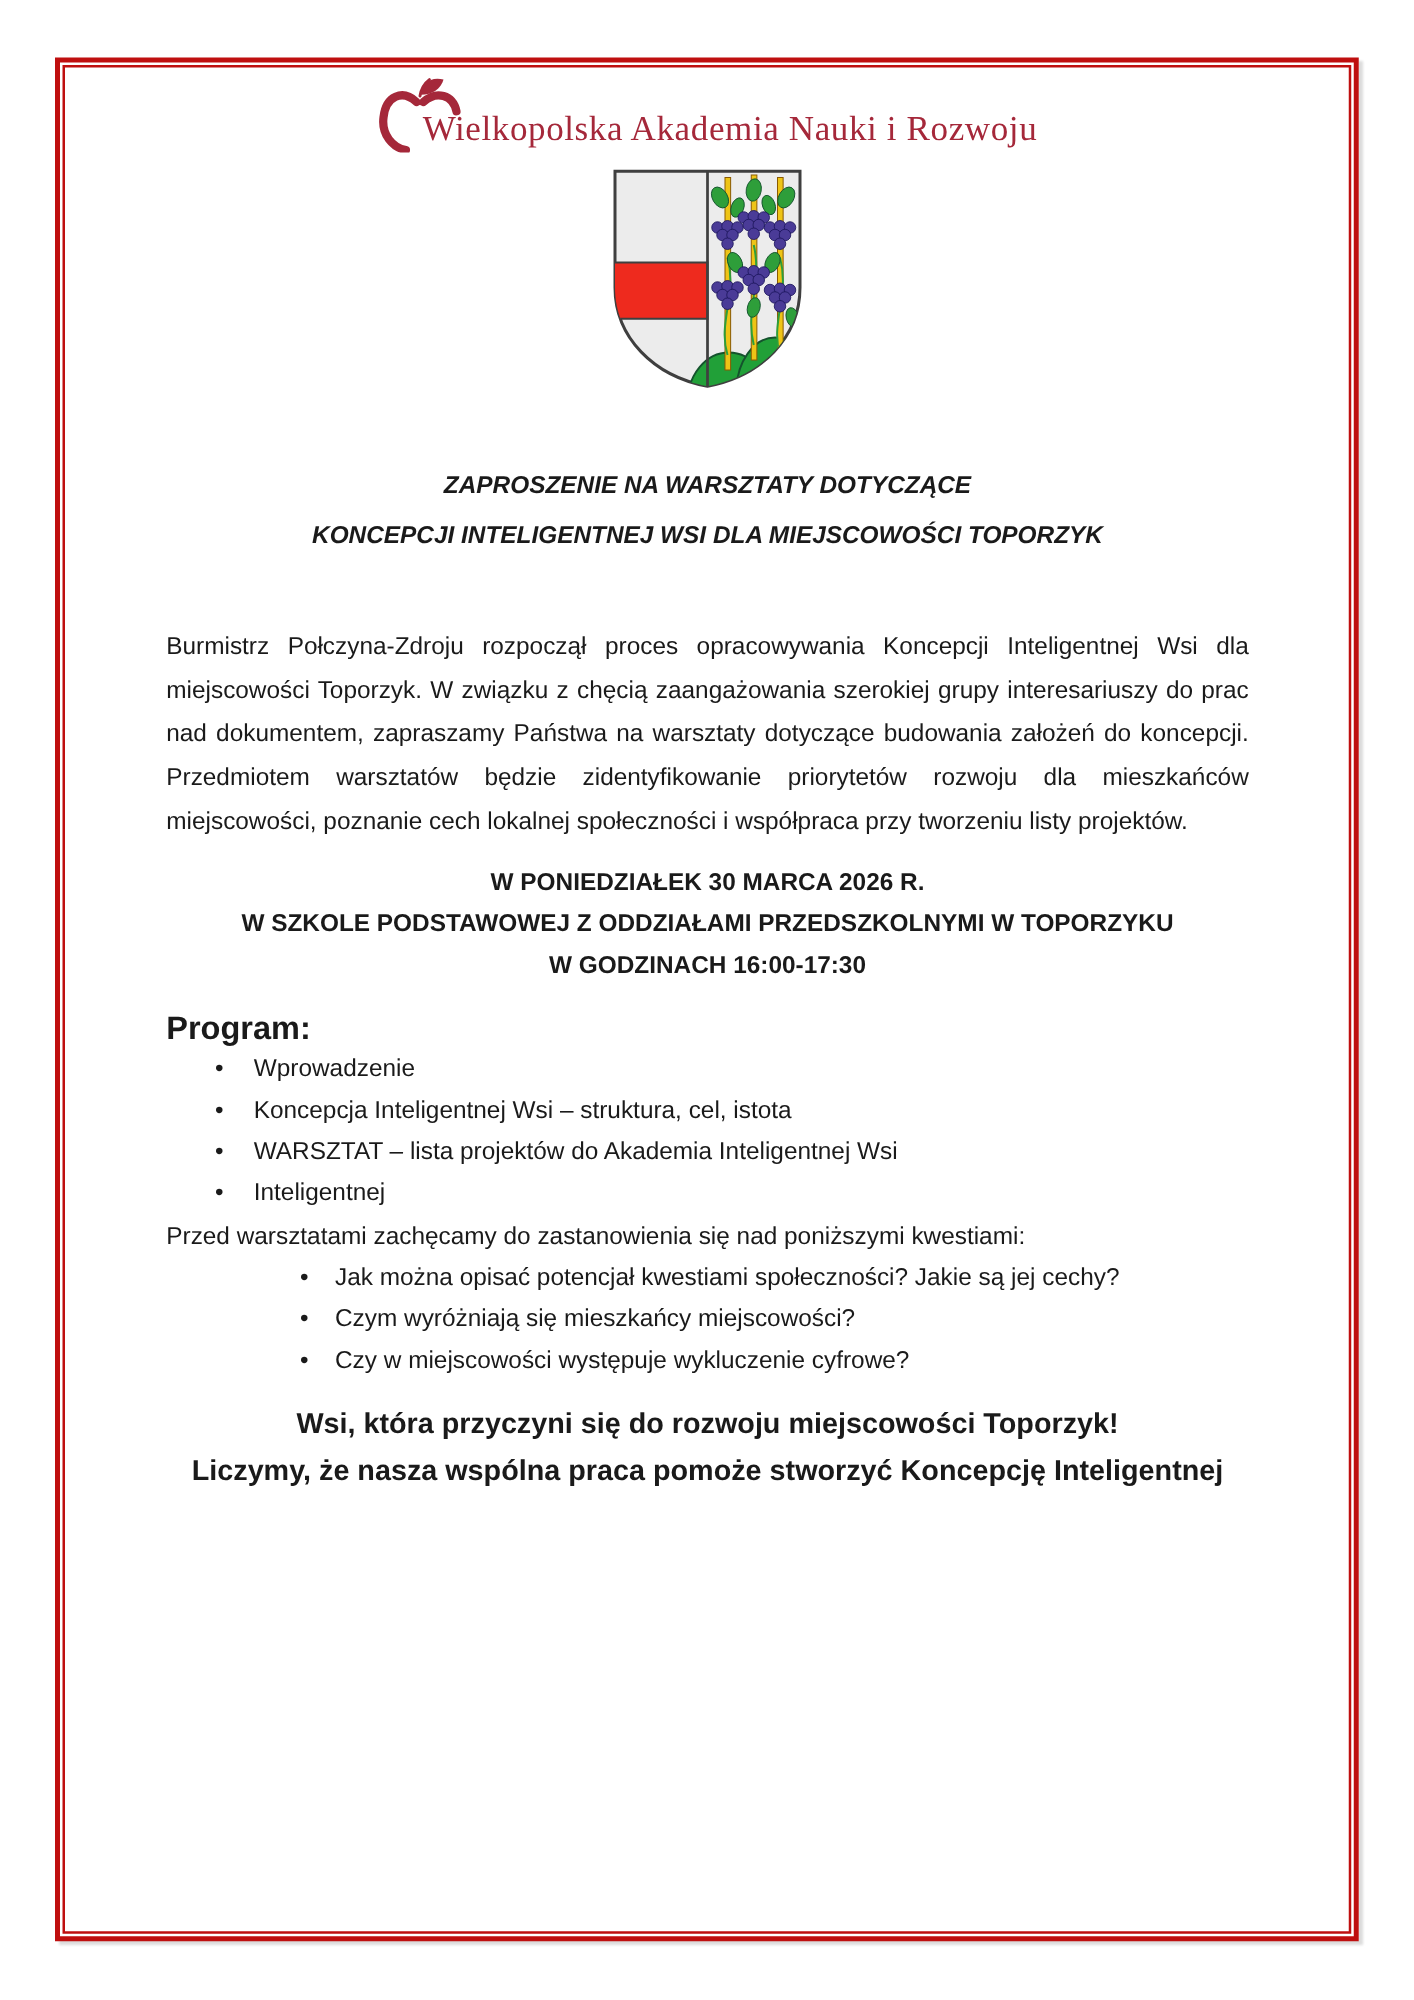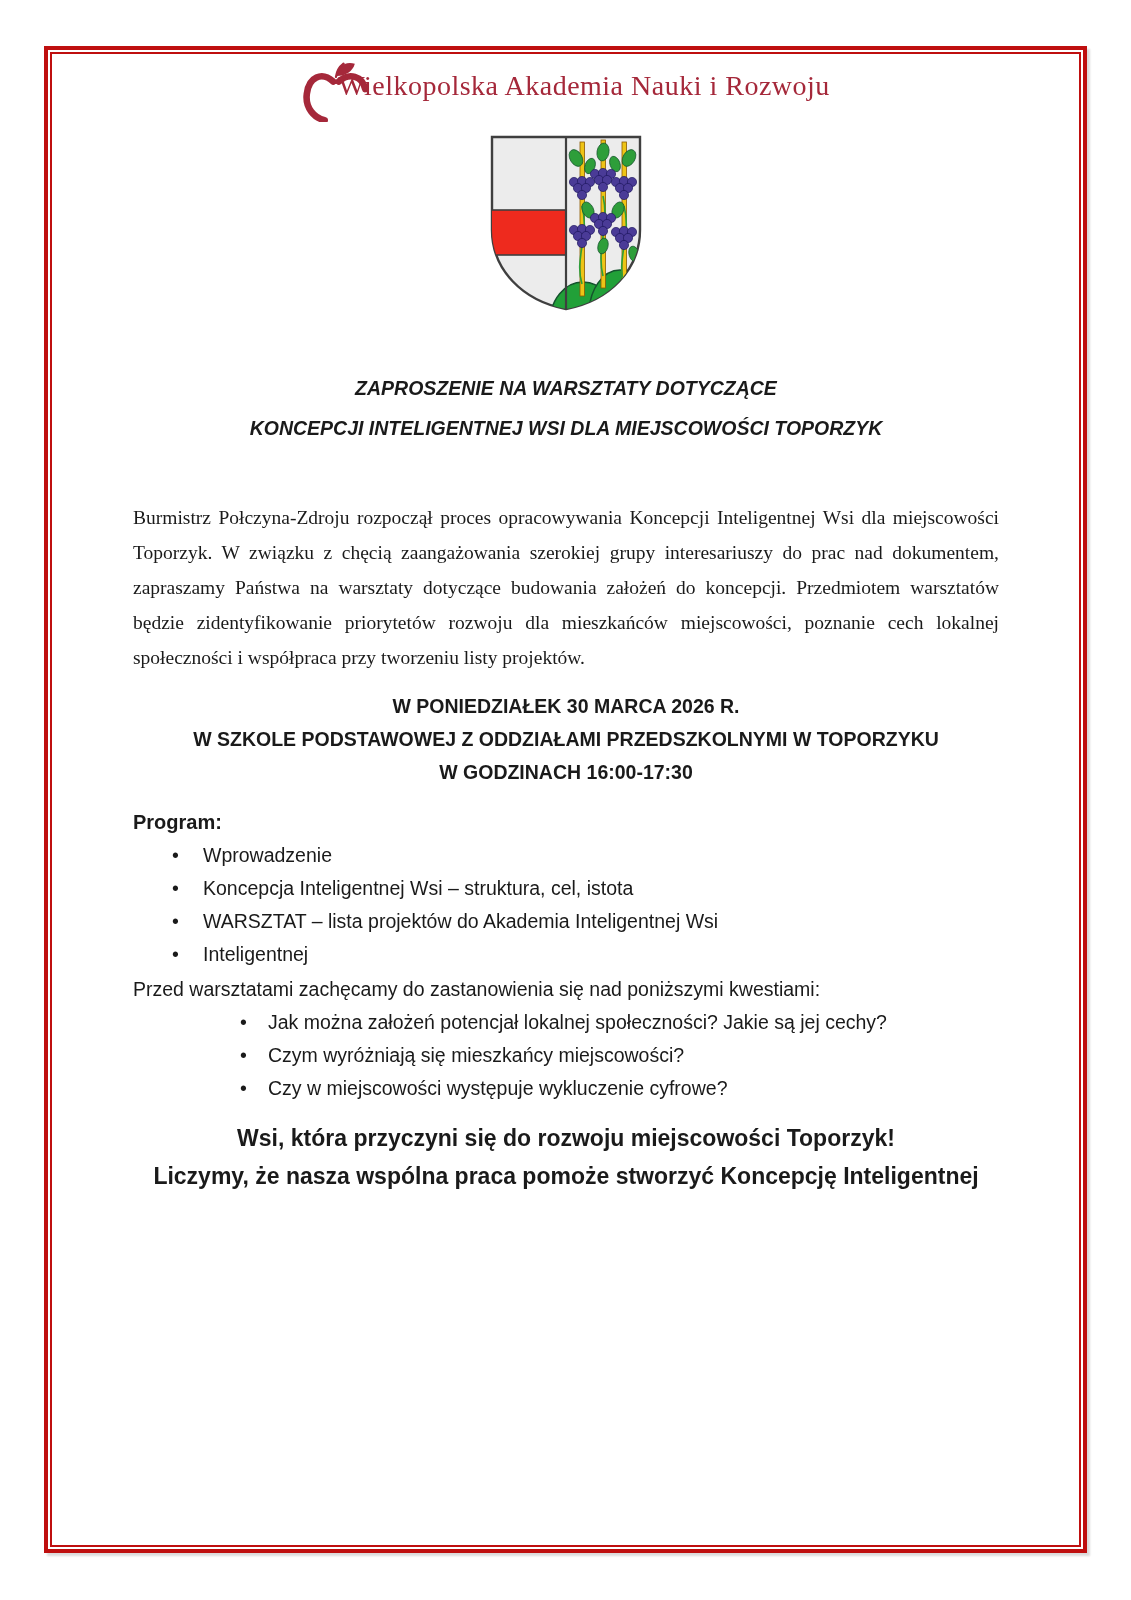--- a/index.html
+++ b/index.html
@@ -41,21 +41,21 @@
     justify-content: center;
     align-items: flex-start;
   }
   .apple { width: 68px; height: 64px; flex: 0 0 auto; }
   .logo-text {
     font-family: "Liberation Serif", serif;
     font-size: 28px;
     letter-spacing: 0.5px;
     color: #a5283a;
     margin-left: -32px;
-    margin-top: 12px;
+    margin-top: 30px;
     white-space: nowrap;
   }
   
   .crest-row { margin-top: 12px; text-align: center; height: 178px; }
   
   .title {
     margin-top: 56px;
     text-align: center;
     font-weight: bold;
     font-style: italic;
@@ -63,36 +63,35 @@
     line-height: 40px;
   }
   .title div { white-space: nowrap; }
   
   .intro {
     margin-top: 52px;
     font-size: 19.5px;
     line-height: 35px;
     text-align: justify;
     text-justify: inter-word;
-    font-family: Liberation Serif, serif;
   }
   
   .event {
     margin-top: 15px;
     text-align: center;
     font-weight: bold;
     font-size: 19.5px;
     line-height: 33px;
   }
   .event div { white-space: nowrap; }
   
   .program-label {
     margin-top: 17px;
     font-weight: bold;
-    font-size: 20px;
+    font-size: 26px;
     line-height: 33px;
   }
   .li {
     display: flex;
     font-size: 19.5px;
     line-height: 33px;
   }
   .list1 .bullet { margin-left: 39px; width: 31px; flex: 0 0 auto; }
   .list2 .bullet { margin-left: 107px; width: 28px; flex: 0 0 auto; }
   .questions-intro {
@@ -245,21 +244,21 @@
       <div class="li">
         <span class="bullet">•</span>
         <span>Inteligentnej</span>
       </div>
     </div>
 
     <div class="questions-intro">Przed warsztatami zachęcamy do zastanowienia się nad poniższymi kwestiami:</div>
     <div class="list2">
       <div class="li">
         <span class="bullet">•</span>
-        <span>Jak można założeń potencjał lokalnej społeczności? Jakie są jej cechy?</span>
+        <span>Jak można opisać potencjał kwestiami społeczności? Jakie są jej cechy?</span>
       </div>
       <div class="li">
         <span class="bullet">•</span>
         <span>Czym wyróżniają się mieszkańcy miejscowości?</span>
       </div>
       <div class="li">
         <span class="bullet">•</span>
         <span>Czy w miejscowości występuje wykluczenie cyfrowe?</span>
       </div>
     </div>

